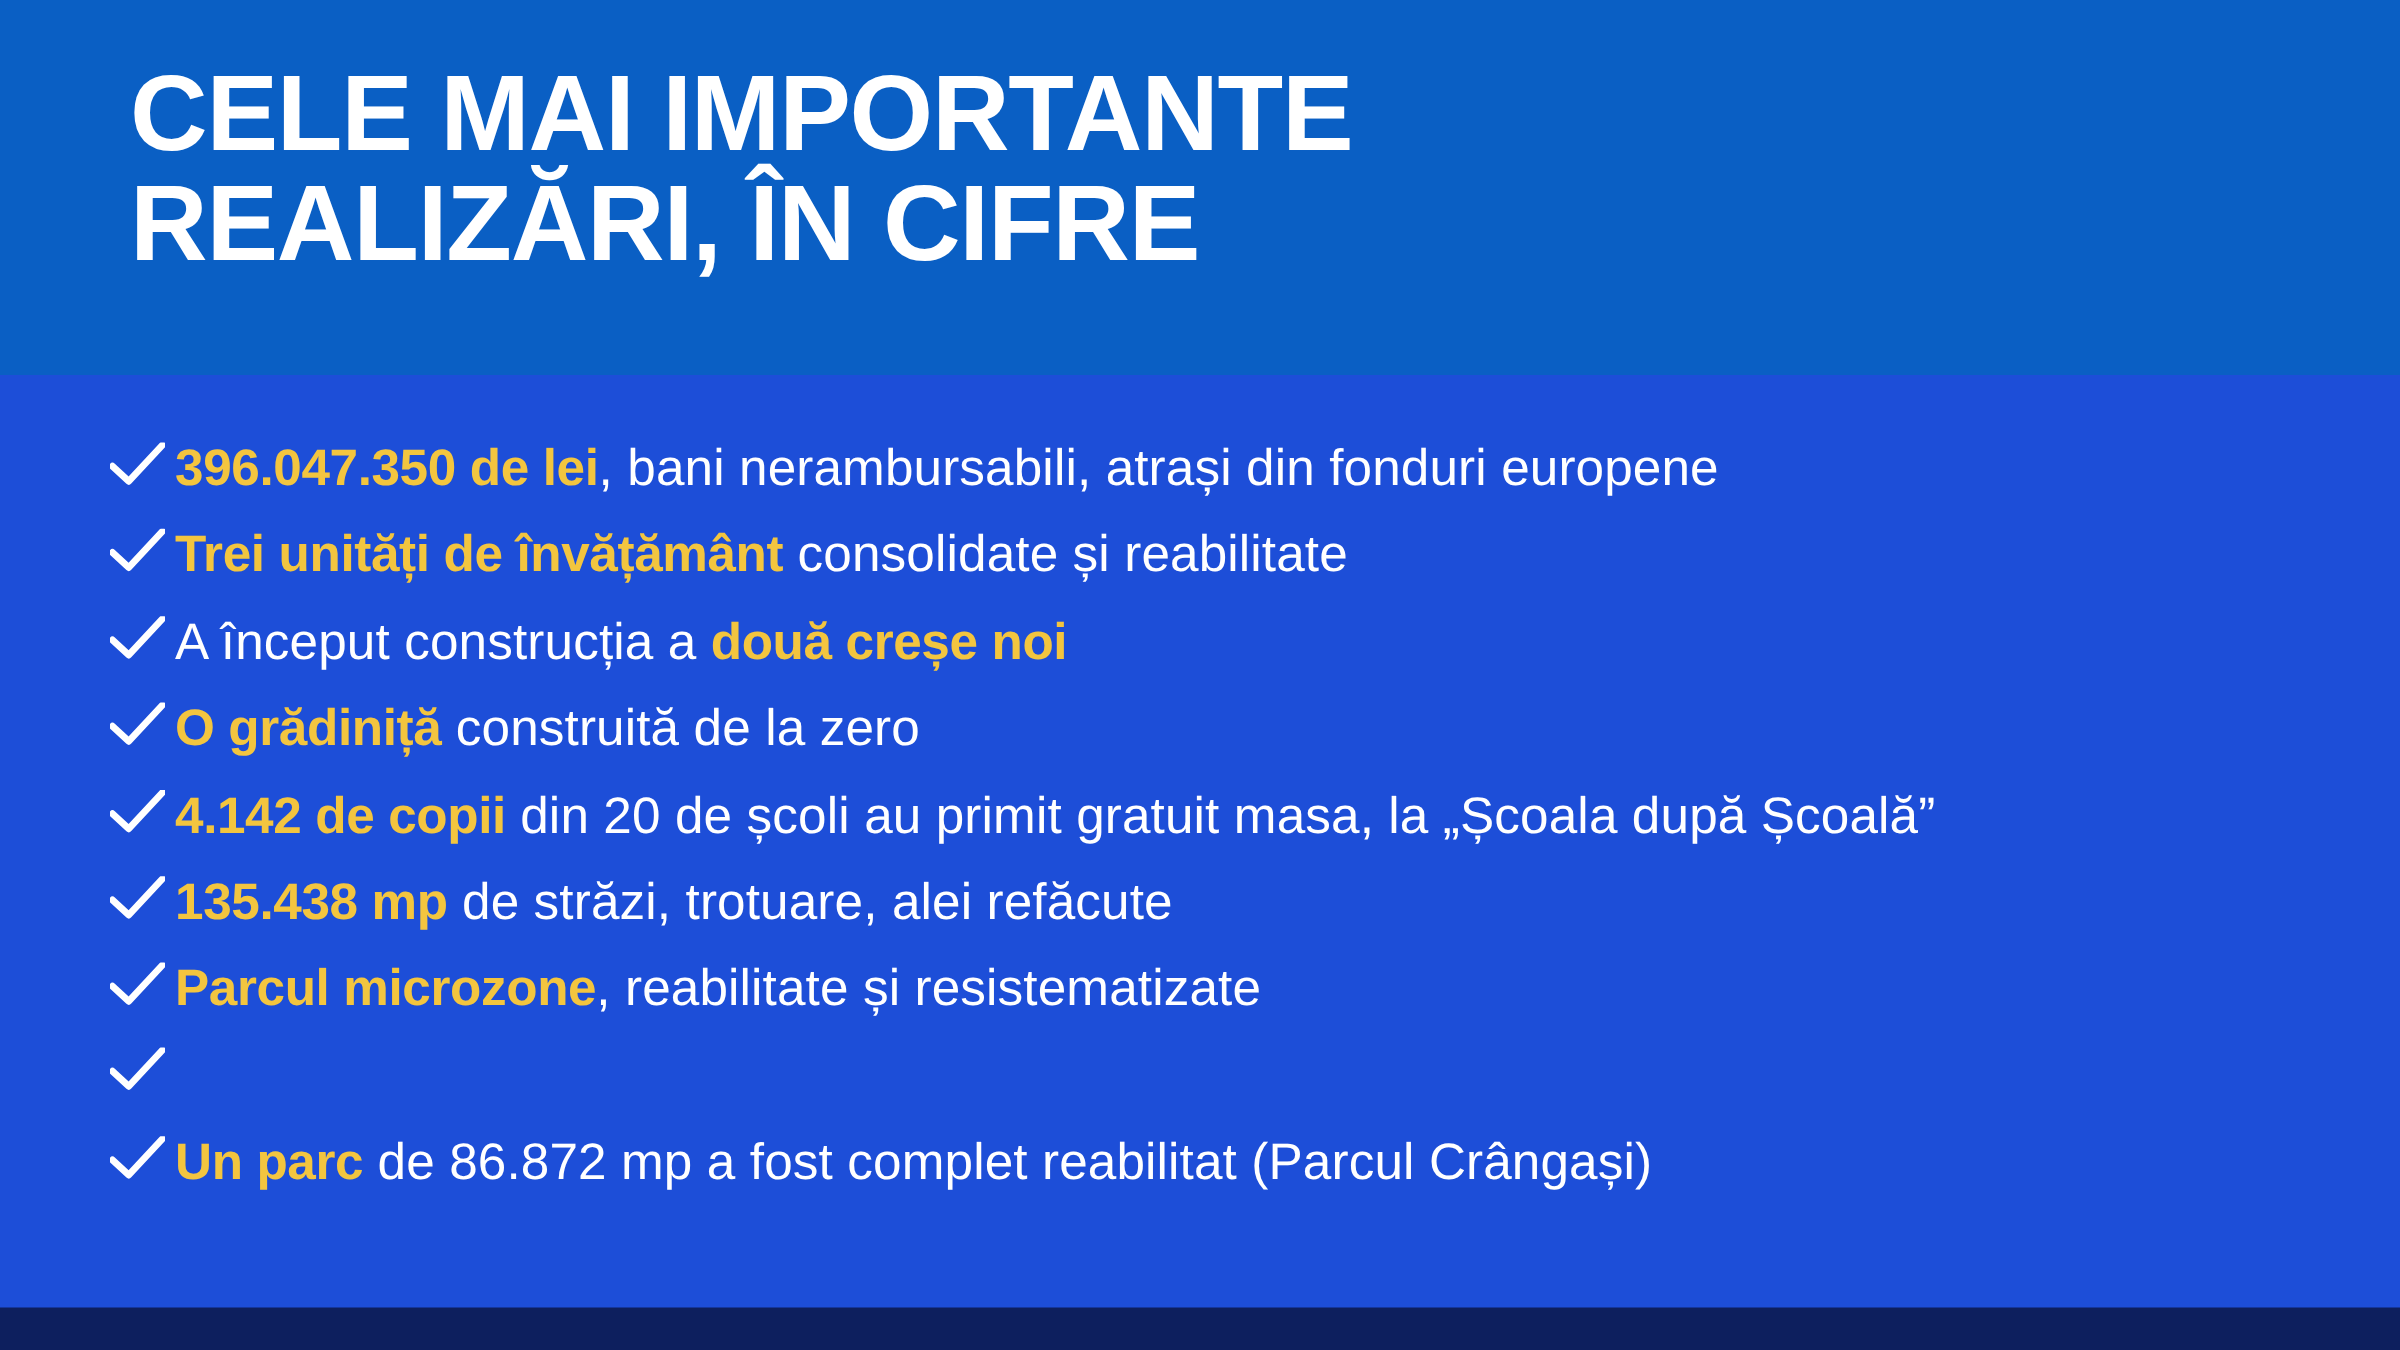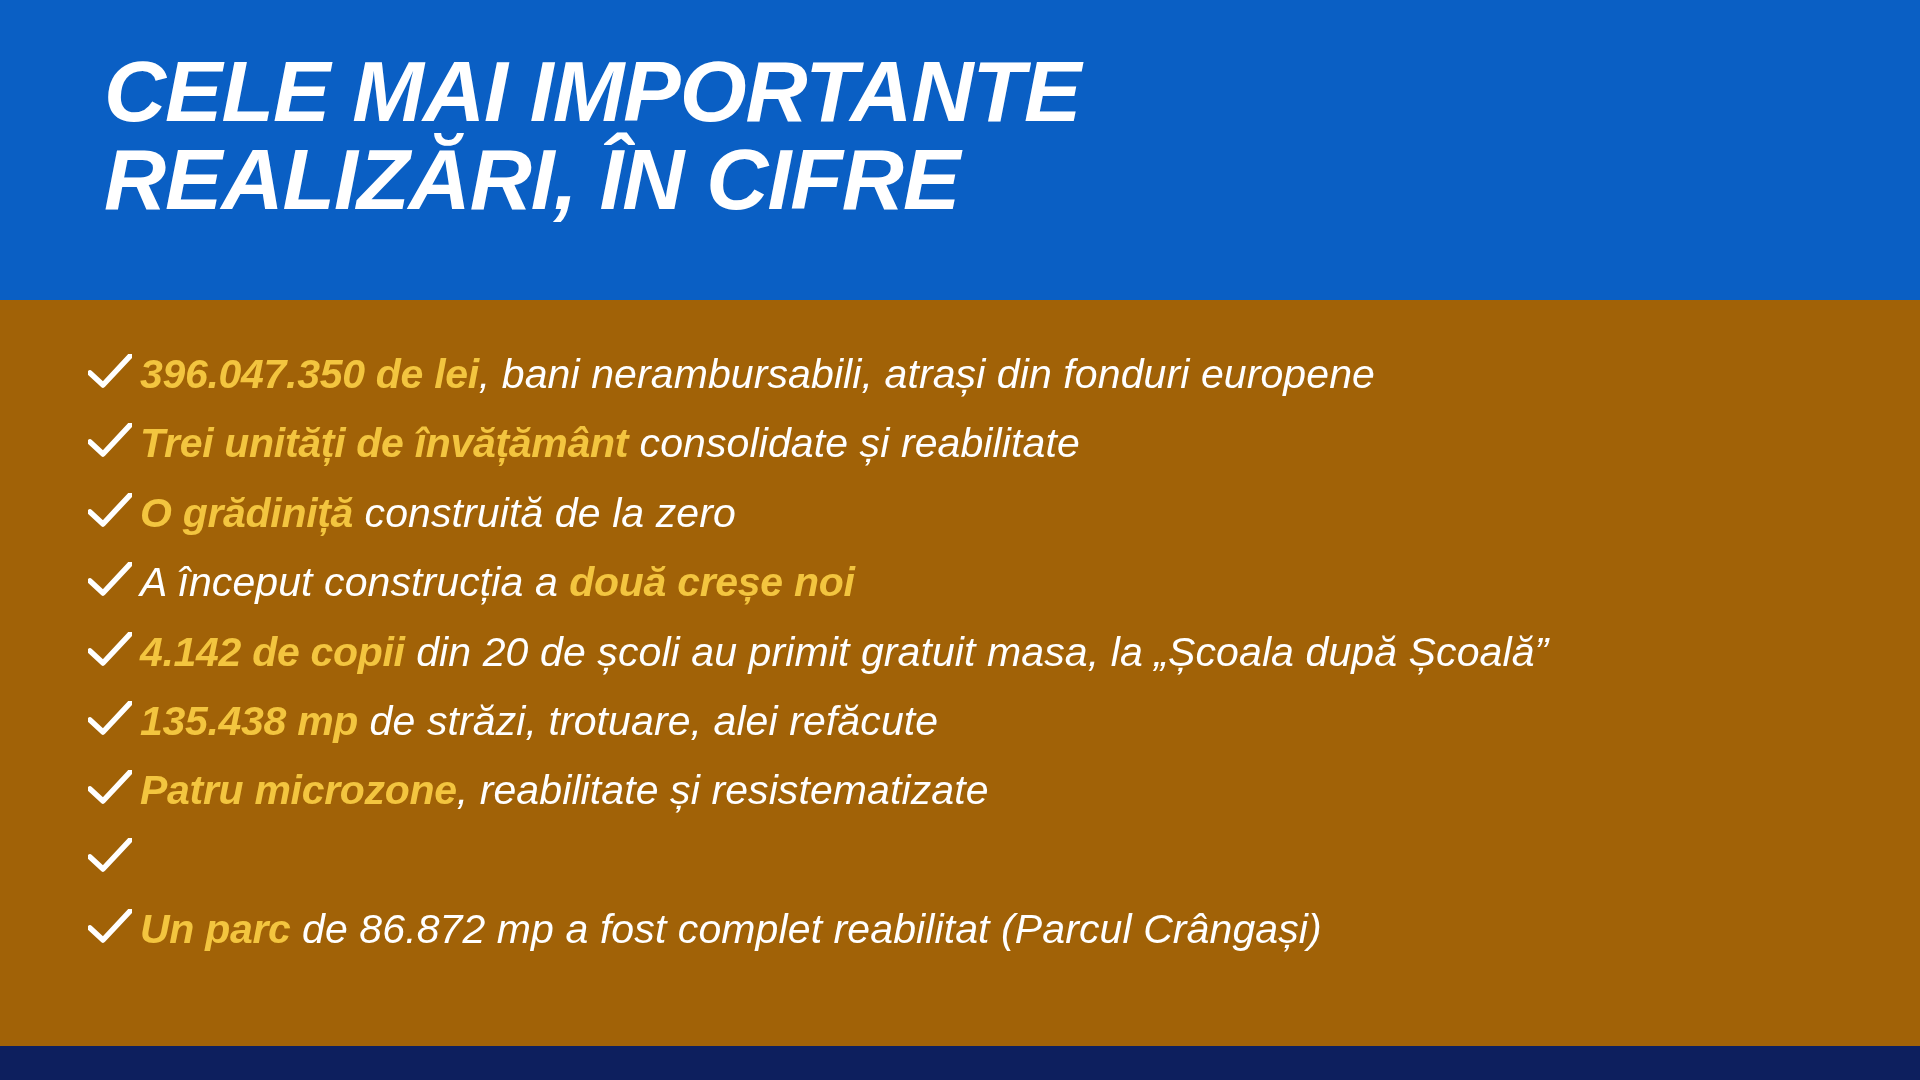--- a/index.html
+++ b/index.html
@@ -10,24 +10,23 @@
   body {
     width: 1920px;
     height: 1080px;
     overflow: hidden;
     font-family: "Liberation Sans", sans-serif;
   }
   .slide {
     position: relative;
     width: 1920px;
     height: 1080px;
-    background: #a16207;
+    background: #1d4ed8;
     display: flex;
     flex-direction: column;
-    font-style: italic;
   }
   .header-band {
     background: #0a5fc4;
     height: 300px;
     box-sizing: border-box;
     padding: 48px 0 0 104px;
     flex: none;
   }
   .title {
     color: #ffffff;
@@ -116,29 +115,29 @@
             </svg>
           </span>
           <span class="bullet-text"><span class="hl">Trei unități de învățământ</span><span class="pl"> consolidate și reabilitate</span></span>
         </li>
         <li class="bullet-row">
           <span class="check-icon">
             <svg width="44" height="36" viewBox="0 0 44 36" aria-hidden="true">
               <path d="M2 19 L15 31 L42 2" stroke="#ffffff" stroke-width="5.5" fill="none" stroke-linecap="round" stroke-linejoin="round"></path>
             </svg>
           </span>
-          <span class="bullet-text"><span class="hl">O grădiniță</span><span class="pl"> construită de la zero</span></span>
+          <span class="bullet-text"><span class="pl">A început construcția a </span><span class="hl">două creșe noi</span></span>
         </li>
         <li class="bullet-row">
           <span class="check-icon">
             <svg width="44" height="36" viewBox="0 0 44 36" aria-hidden="true">
               <path d="M2 19 L15 31 L42 2" stroke="#ffffff" stroke-width="5.5" fill="none" stroke-linecap="round" stroke-linejoin="round"></path>
             </svg>
           </span>
-          <span class="bullet-text"><span class="pl">A început construcția a </span><span class="hl">două creșe noi</span></span>
+          <span class="bullet-text"><span class="hl">O grădiniță</span><span class="pl"> construită de la zero</span></span>
         </li>
         <li class="bullet-row">
           <span class="check-icon">
             <svg width="44" height="36" viewBox="0 0 44 36" aria-hidden="true">
               <path d="M2 19 L15 31 L42 2" stroke="#ffffff" stroke-width="5.5" fill="none" stroke-linecap="round" stroke-linejoin="round"></path>
             </svg>
           </span>
           <span class="bullet-text"><span class="hl">4.142 de copii</span><span class="pl"> din 20 de școli au primit gratuit masa, la „Școala după Școală”</span></span>
         </li>
         <li class="bullet-row">
@@ -148,21 +147,21 @@
             </svg>
           </span>
           <span class="bullet-text"><span class="hl">135.438 mp</span><span class="pl"> de străzi, trotuare, alei refăcute</span></span>
         </li>
         <li class="bullet-row">
           <span class="check-icon">
             <svg width="44" height="36" viewBox="0 0 44 36" aria-hidden="true">
               <path d="M2 19 L15 31 L42 2" stroke="#ffffff" stroke-width="5.5" fill="none" stroke-linecap="round" stroke-linejoin="round"></path>
             </svg>
           </span>
-          <span class="bullet-text"><span class="hl">Patru microzone</span><span class="pl">, reabilitate și resistematizate</span></span>
+          <span class="bullet-text"><span class="hl">Parcul microzone</span><span class="pl">, reabilitate și resistematizate</span></span>
         </li>
         <li class="bullet-row">
           <span class="check-icon">
             <svg width="44" height="36" viewBox="0 0 44 36" aria-hidden="true">
               <path d="M2 19 L15 31 L42 2" stroke="#ffffff" stroke-width="5.5" fill="none" stroke-linecap="round" stroke-linejoin="round"></path>
             </svg>
           </span>
         </li>
         <li class="bullet-row">
           <span class="check-icon">

